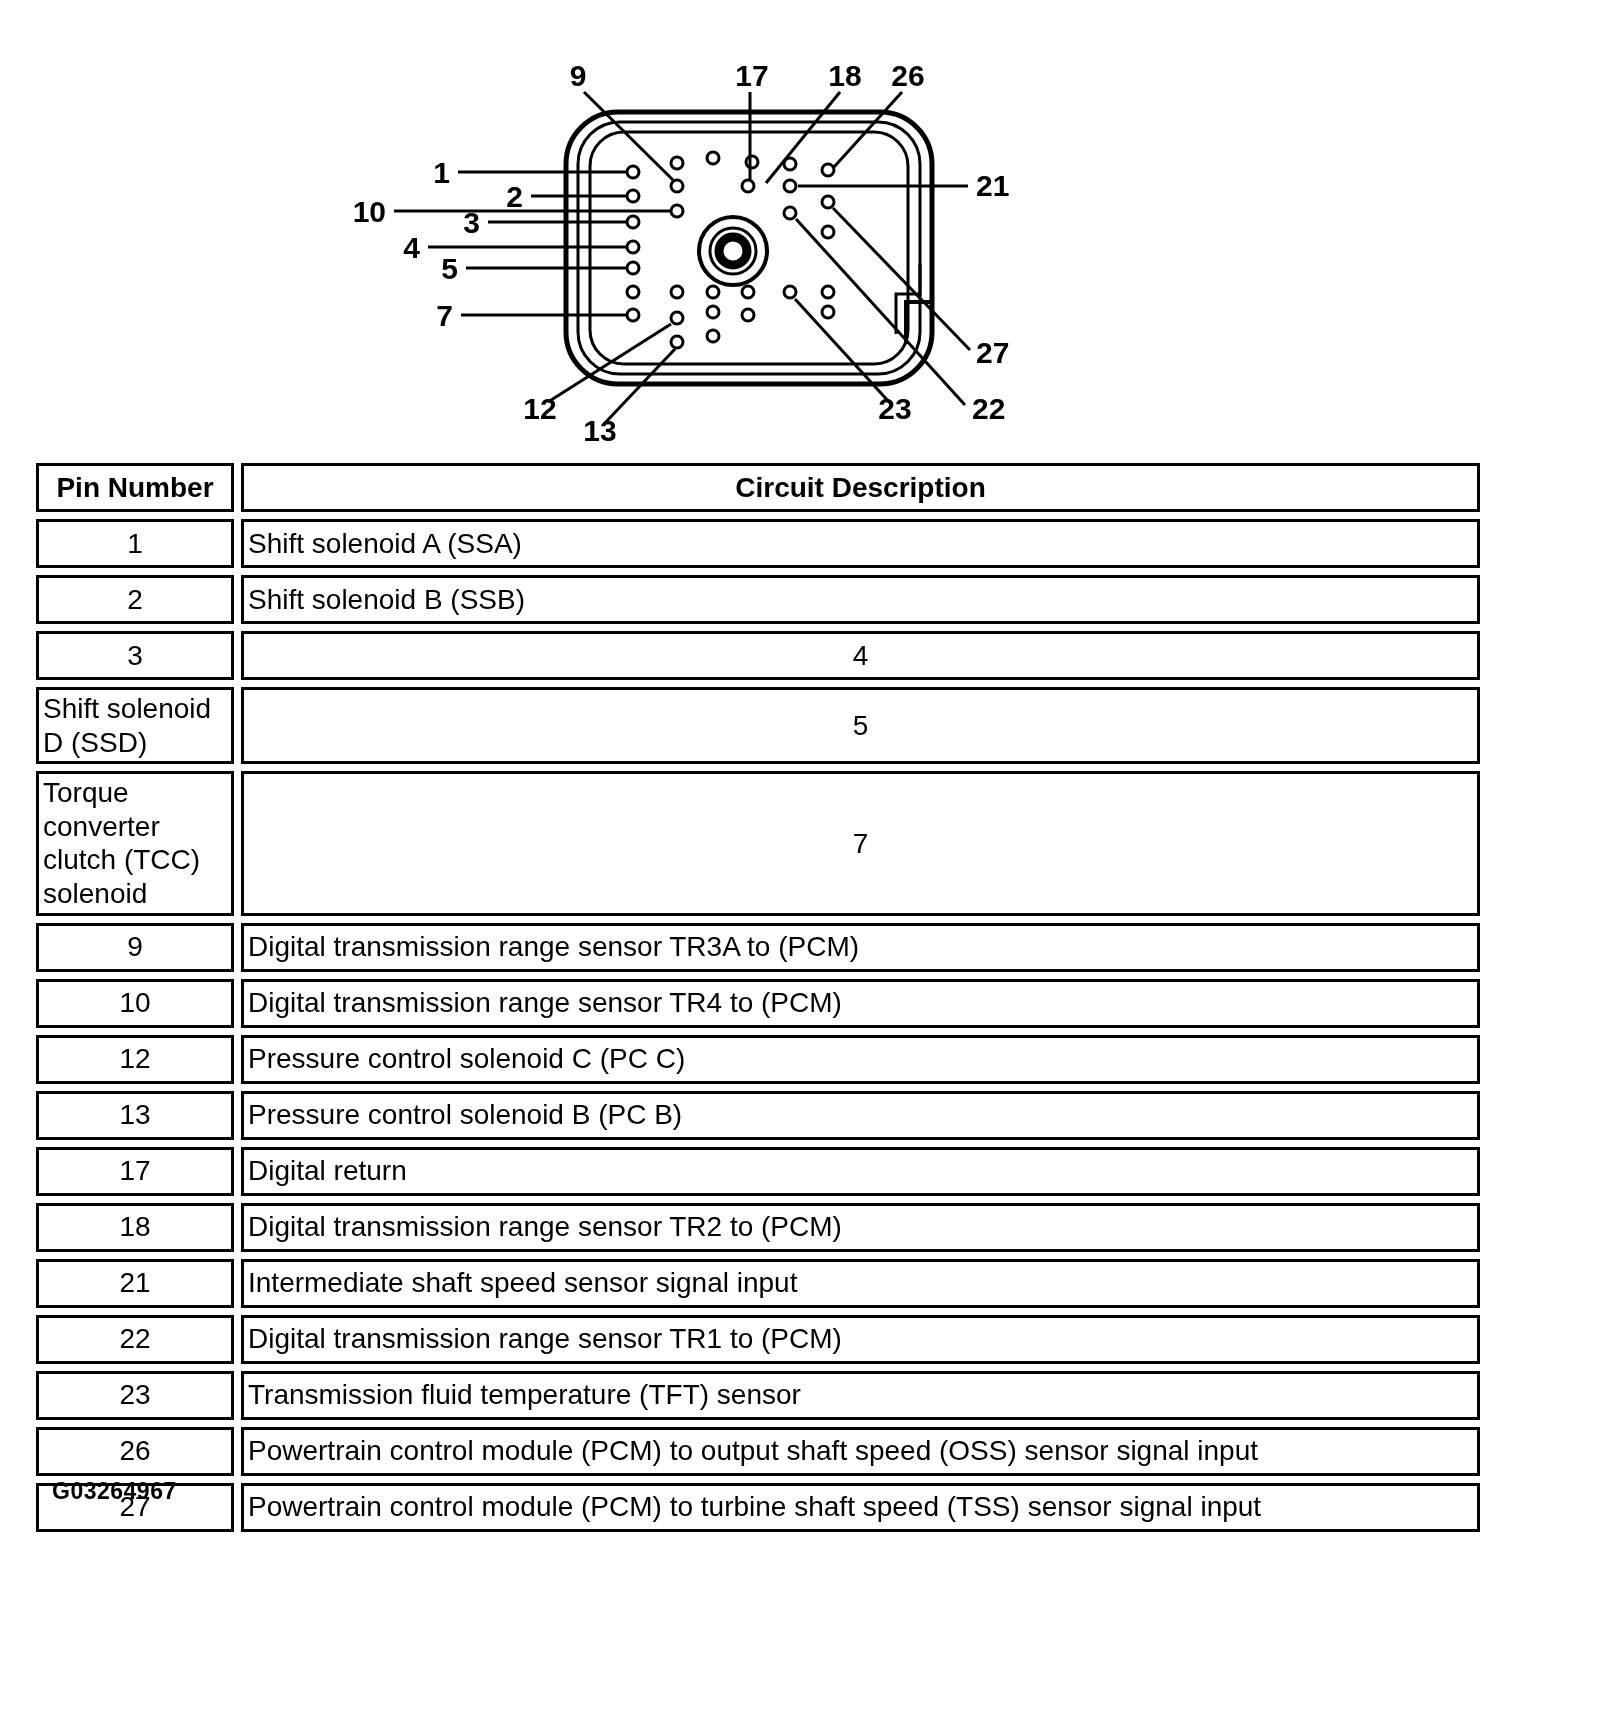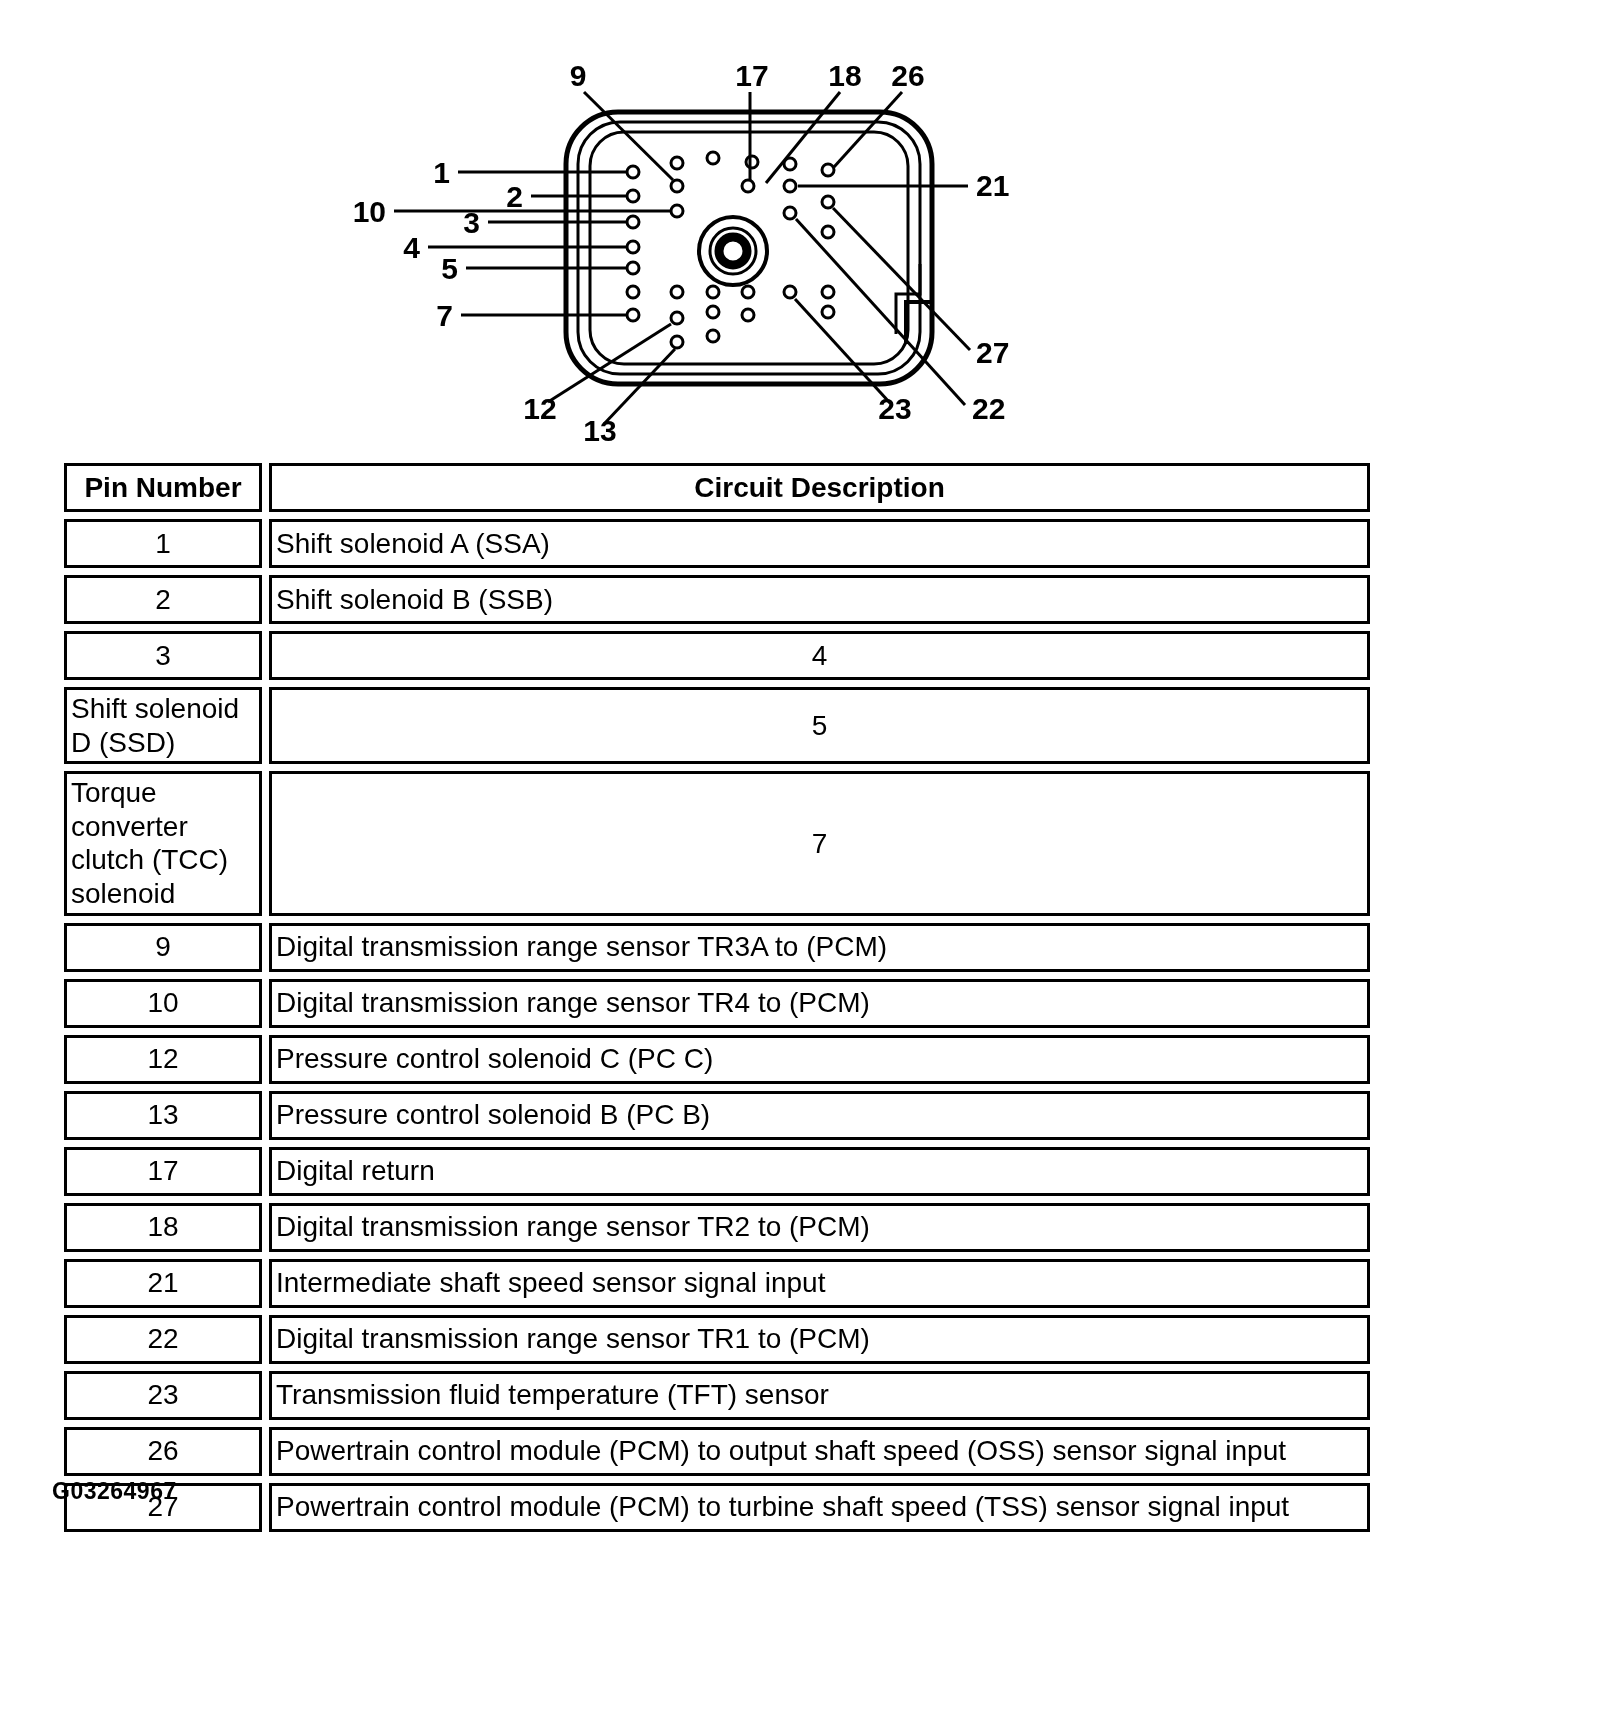--- a/index.html
+++ b/index.html
@@ -11,22 +11,22 @@
   }
   .page { position: relative; width: 1609px; height: 1713px; background: #fff; overflow: hidden; }
 
   .diagram-area { position: absolute; top: 0; left: 0; width: 1609px; height: 462px; }
   .diagram-area svg text {
     font-family: "Liberation Sans", sans-serif;
     font-size: 30px; font-weight: bold; fill: #000;
   }
 
   .pin-table {
-    position: absolute; top: 463px; left: 36px; width: 1306px;
-    display: grid; grid-template-columns: 198px 1fr; gap: 7px; margin-left: 28px;
+    position: absolute; top: 463px; left: 36px; width: 1444px;
+    display: grid; grid-template-columns: 198px 1fr; gap: 7px;
   }
   .cell {
     border: 3px solid #000; background: #fff;
     min-height: 49px; padding: 2px 10px;
     display: flex; align-items: center;
     font-size: 28px; line-height: 1.2;
   }
   .header-cell { font-weight: bold; justify-content: center; }
   .pin-cell { justify-content: center; }
   .desc-cell { justify-content: flex-start; padding-left: 4px; }

